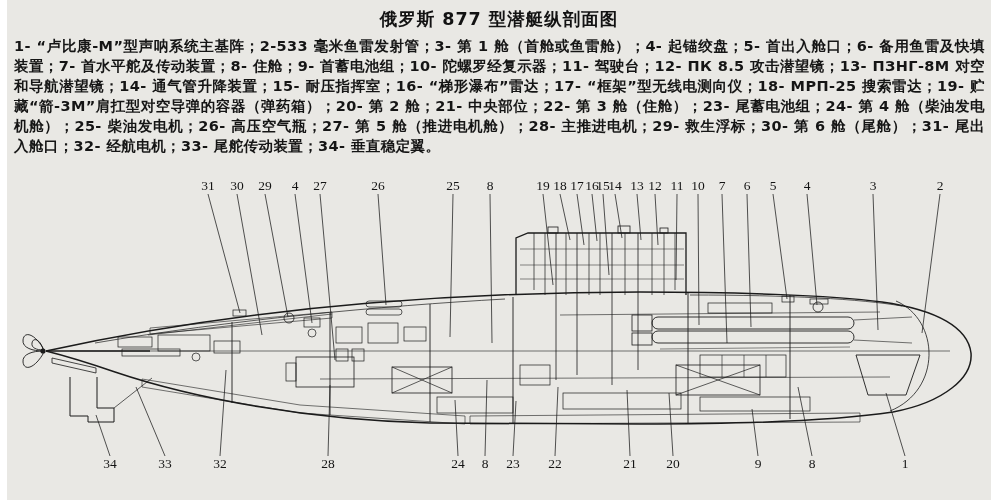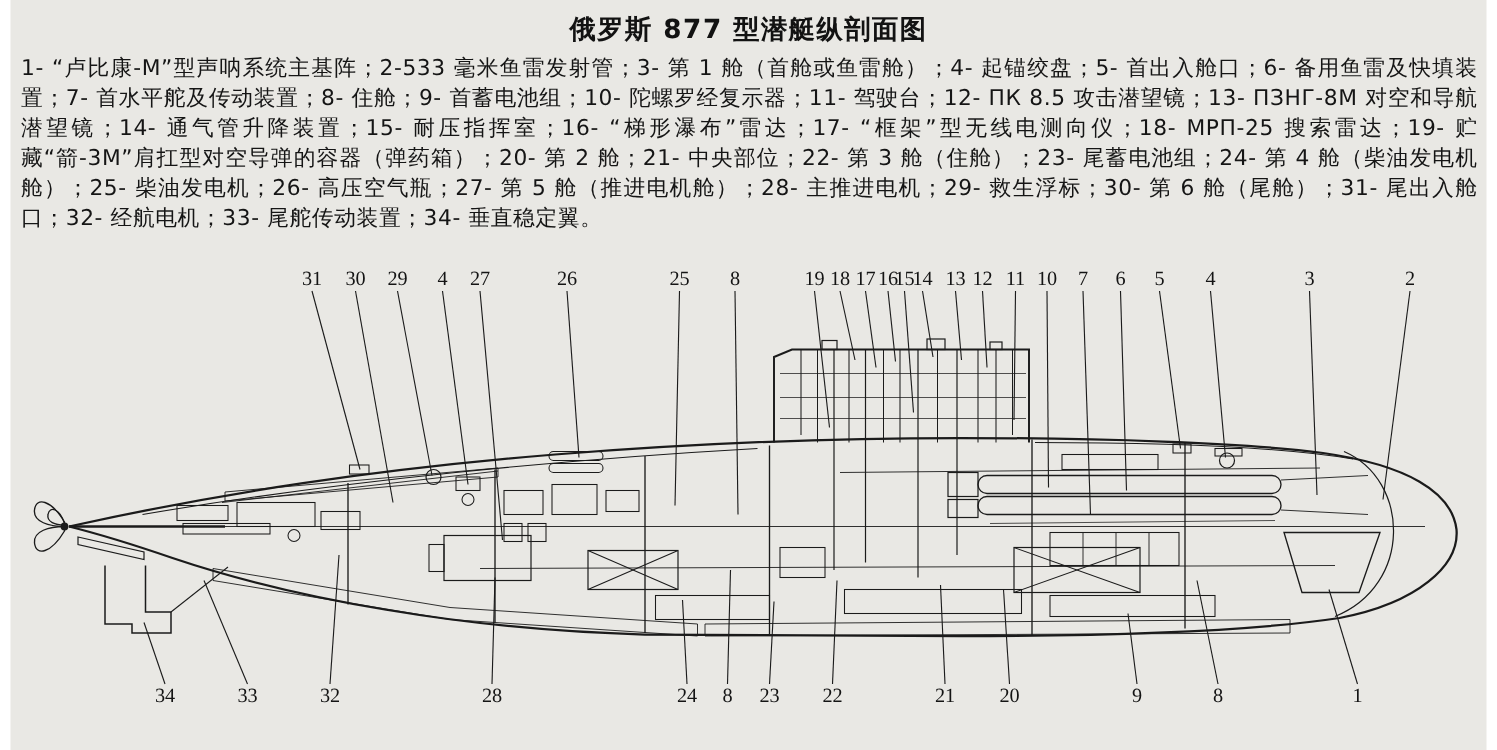--- a/index.html
+++ b/index.html
@@ -2,21 +2,21 @@
 <html><head>
 <meta charset="utf-8">
 <style>
   html,body{margin:0;padding:0;}
   .page{position:relative;width:998px;height:500px;background:#ffffff;overflow:hidden;
         font-family:"DejaVu Sans","Liberation Sans",sans-serif;}
   .paper{position:absolute;left:7px;right:7px;top:0;bottom:0;background:#e9e8e4;}
   .title{position:absolute;top:7px;left:0;width:100%;text-align:center;
          font-size:17.5px;font-weight:700;color:#121212;letter-spacing:1px;}
   .legend{position:absolute;top:36px;left:14px;right:13px;
-          font-size:14.5px;font-weight:400;color:#151515;line-height:20px;
+          font-size:14.5px;font-weight:700;color:#151515;line-height:20px;
           letter-spacing:.4px;text-align:justify;}
   .diagram{position:absolute;top:165px;left:0;width:998px;height:335px;}
   svg .ink{stroke:#1b1b1b;fill:none;}
   svg text.callout{font-family:"Liberation Serif","DejaVu Serif",serif;
                    font-size:13.5px;fill:#141414;}
 </style>
 </head>
 <body>
 
 <div class="page">

